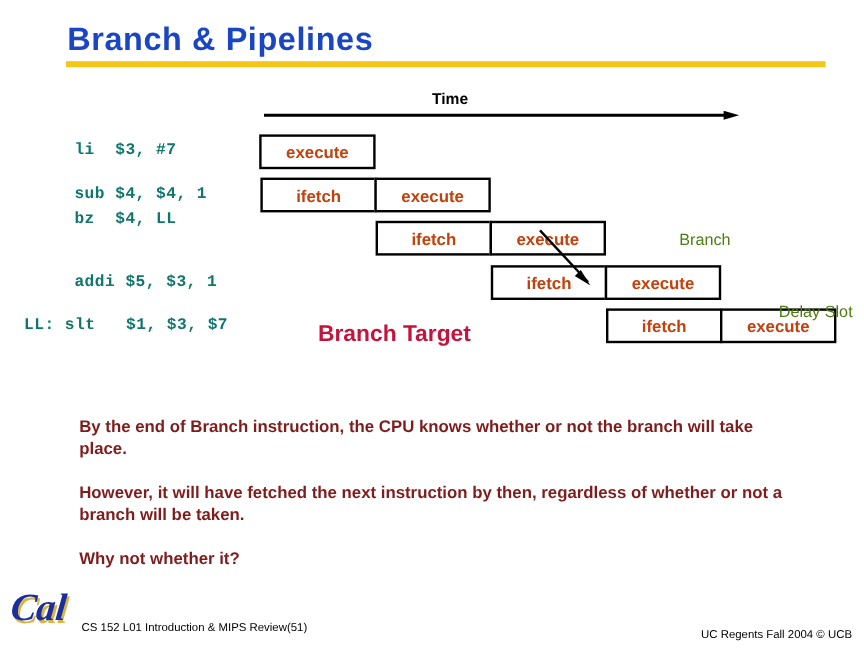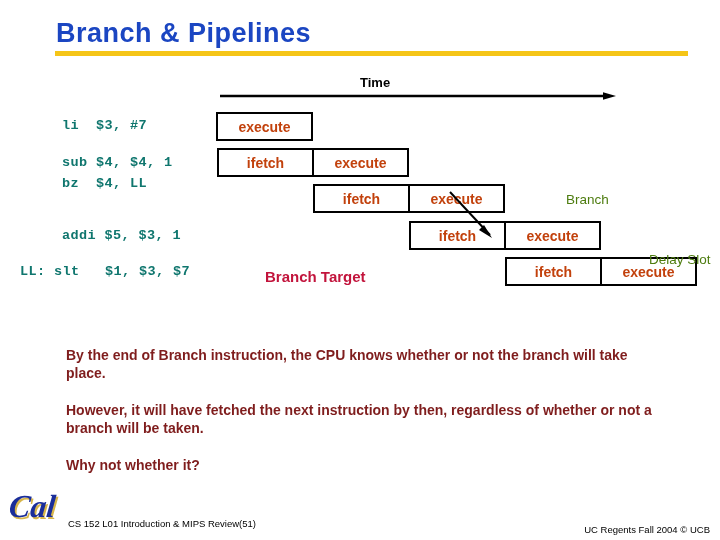--- a/index.html
+++ b/index.html
@@ -86,21 +86,21 @@
   .annot-blue {
     position: absolute;
     font-size: 13.5px;
     font-weight: normal;
     color: #4d7c0f;
     white-space: nowrap;
     padding-left: 35px;
   }
   .annot-red {
     position: absolute;
-    font-size: 15px;
+    font-size: 19px;
     font-weight: bold;
     color: #C2143C;
     white-space: nowrap;
   }
 
   
   #branch-arrow {
     position: absolute;
     left: 430px;
     top: 180px;

